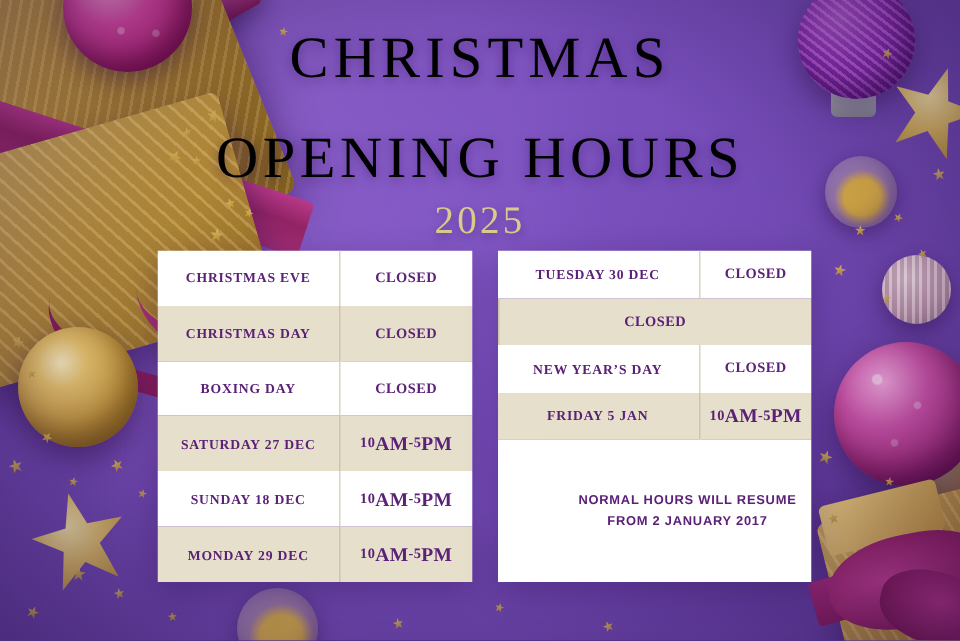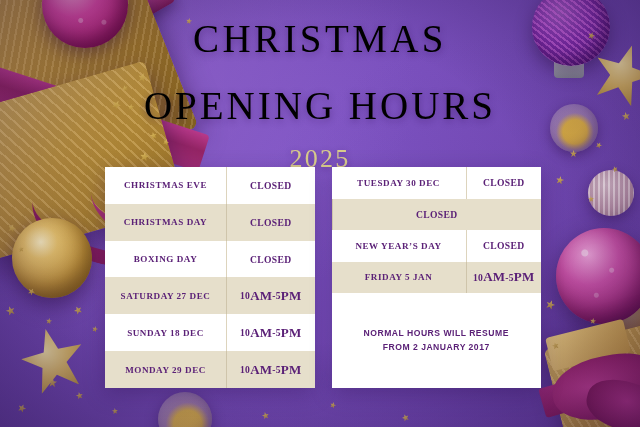--- a/index.html
+++ b/index.html
@@ -273,21 +273,21 @@
     font-weight: 400;
     text-shadow: 0 2px 7px rgba(45,12,80,0.40);
     white-space: nowrap;
   }
   .title-line.l2 { letter-spacing: 3.0px; margin-top: 24px; }
   .title-year {
     font-family: "Liberation Serif", serif;
     color: #d8cb8c;
     font-size: 26px;
     letter-spacing: 2.2px;
-    margin-top: 16px;
+    margin-top: 4px;
     text-shadow: 0 2px 6px rgba(45,12,80,0.40);
   }
 
   
   .tables {
     position: absolute;
     left: 105px; top: 167px;
     width: 436px; height: 221px;
     display: flex;
     gap: 17px;
@@ -329,21 +329,21 @@
     border-left: 1px solid #cfc5ab;
     font-size: 9.6px;
     letter-spacing: 0.3px;
   }
   .row:not(.alt) .cell.hours { border-left-color: #ddd4bd; }
   .sc { font-size: 13px; letter-spacing: 0.2px; }
   .note {
     display: flex;
     flex: 2 1 0;
     align-items: center;
-    justify-content: center;
+    justify-content: flex-end;
     background: #ffffff;
     text-align: center;
     color: #5b2177;
     font-size: 8.6px;
     font-weight: 700;
     letter-spacing: 0.5px;
     line-height: 1.55;
     padding: 16px 10px;
     box-sizing: border-box;
   }

